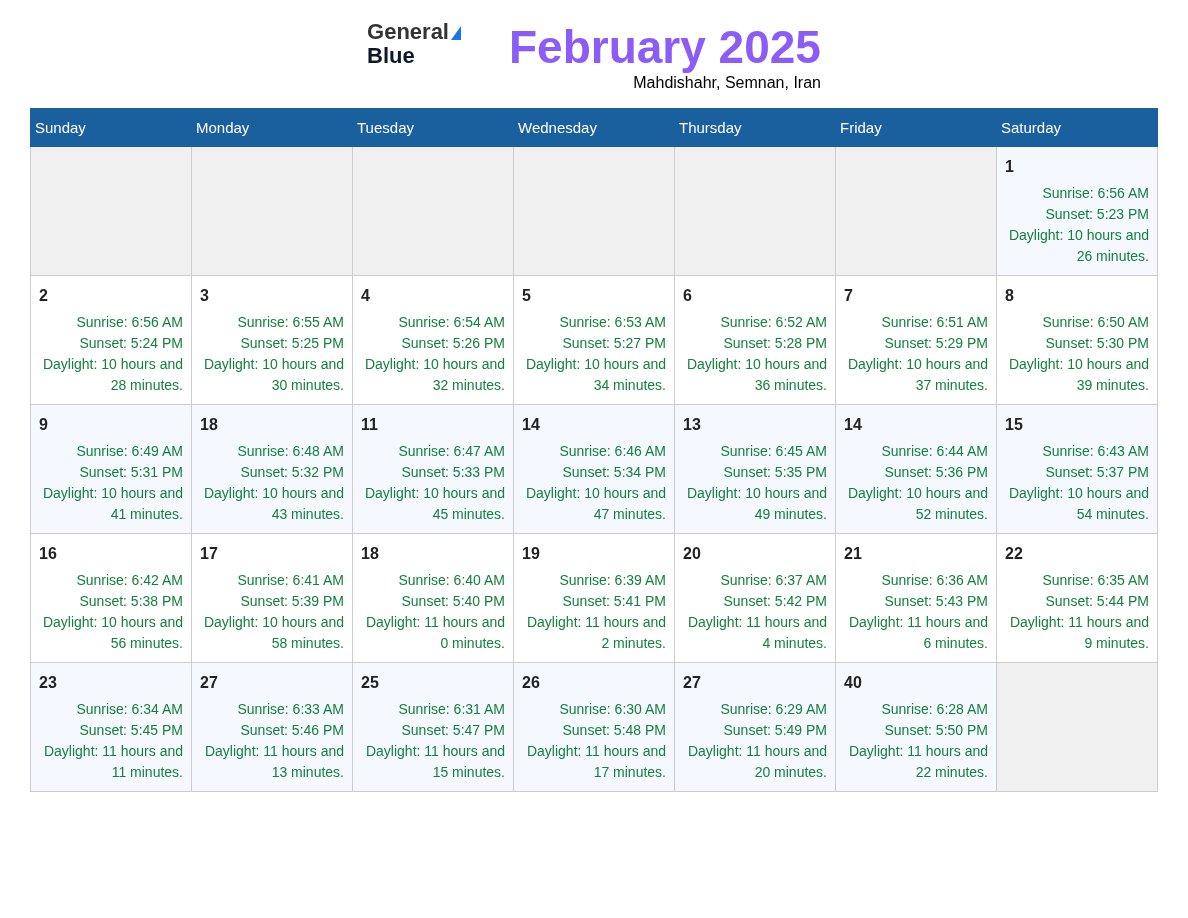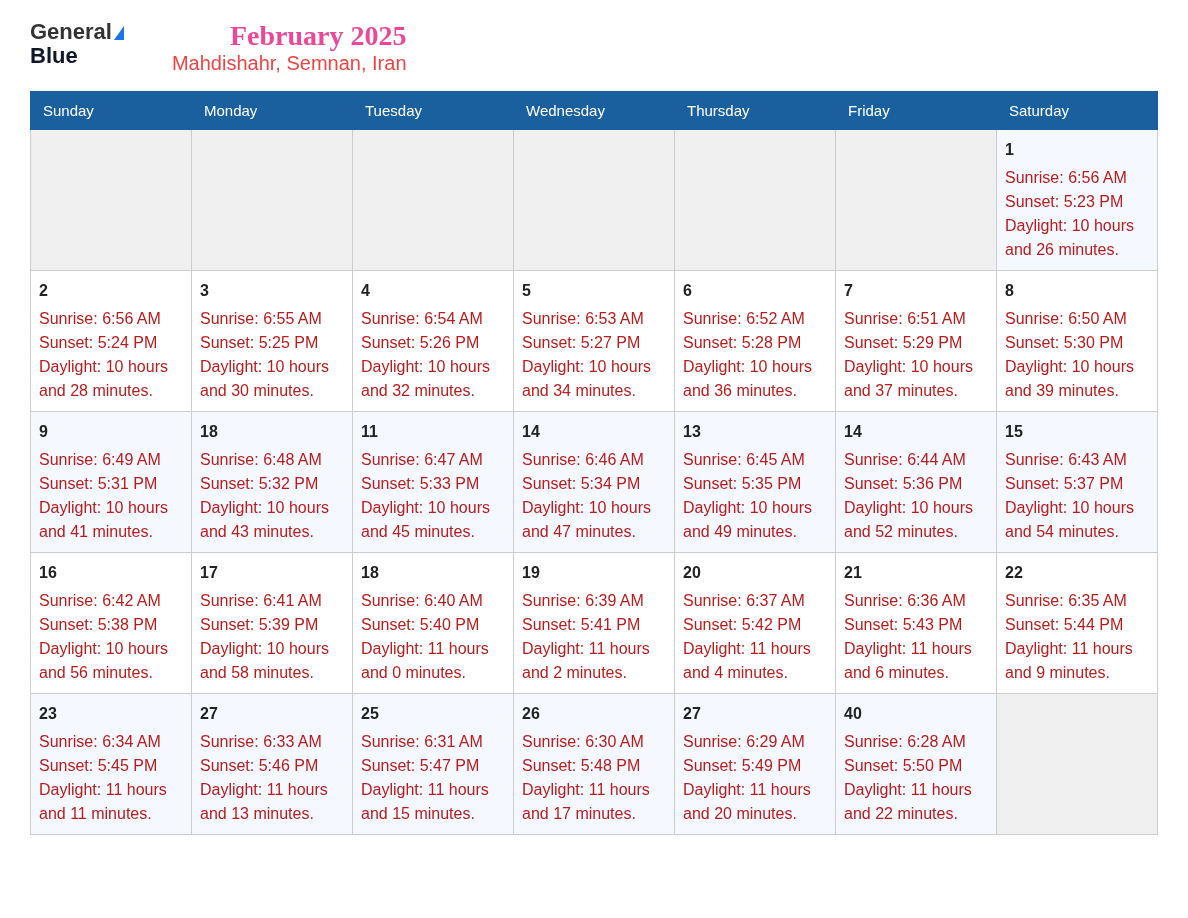--- a/index.html
+++ b/index.html
@@ -4,21 +4,21 @@
   <style>
     * { box-sizing: border-box; margin: 0; padding: 0; }
     body {
       font-family: Arial, sans-serif;
       background: #fff;
       padding: 20px 30px;
       color: #333;
     }
     .header {
       display: flex;
-      justify-content: flex-start;
+      justify-content: center;
       align-items: flex-start;
       margin-bottom: 16px;
       gap: 48px;
     }
     .logo {
       display: flex;
       flex-direction: column;
       align-items: flex-start;
       font-size: 22px;
       font-weight: bold;
@@ -32,39 +32,38 @@
       height: 0;
       border-left: 10px solid transparent;
       border-bottom: 14px solid #1a73e8;
       margin-left: 2px;
       vertical-align: middle;
     }
     .title-block {
       text-align: right;
     }
     .title-block h1 {
-      font-size: 28px;
+      font-size: 46px;
       font-weight: bold;
-      color: #ec4899;
-      font-family: Liberation Serif, serif;
+      color: #8b5cf6;
     }
     .title-block h2 {
-      font-size: 20px;
+      font-size: 16px;
       font-weight: normal;
-      color: #ef4444;
+      color: #000000;
     }
     table {
       width: 100%;
       border-collapse: collapse;
       table-layout: fixed;
     }
     thead tr th {
       background-color: #1a5f9e;
       color: #fff;
-      padding: 10px 12px;
+      padding: 10px 4px;
       font-size: 15px;
       font-weight: normal;
       text-align: left;
       border: 1px solid #1a5f9e;
     }
     tbody tr td {
       vertical-align: top;
       padding: 8px;
       border: 1px solid #ccc;
       font-size: 13px;
@@ -78,22 +77,23 @@
     tbody tr:nth-child(even) td {
       background-color: #fff;
     }
     .day-number {
       font-size: 16px;
       font-weight: bold;
       color: #222;
       margin-bottom: 4px;
     }
     .day-info {
-      font-size: 16px;
-      color: #b91c1c;
+      font-size: 14px;
+      color: #15803d;
+      text-align: right;
     }
     .empty-cell {
       background-color: #f0f0f0 !important;
     }
   </style>
 </head>
 <body>
 
 <div class="header">
   <div class="logo">

